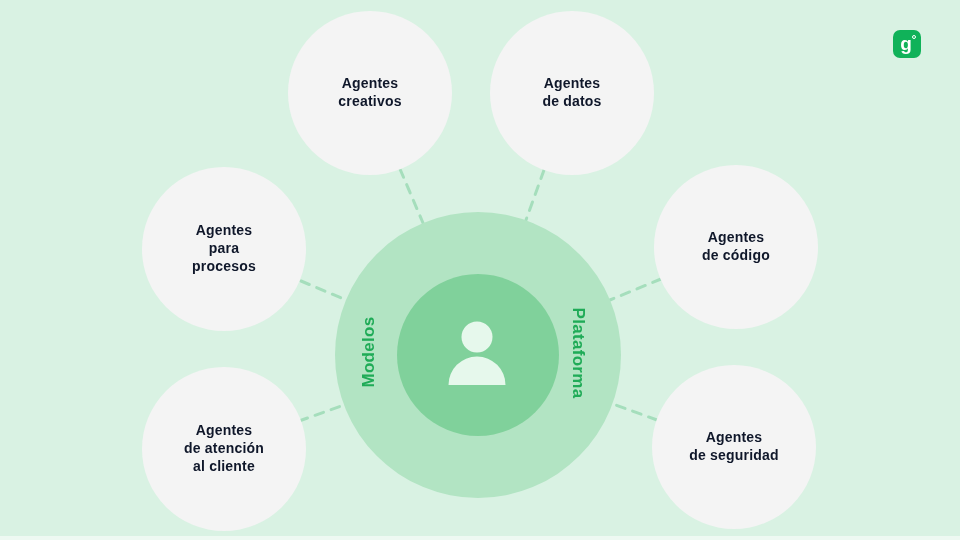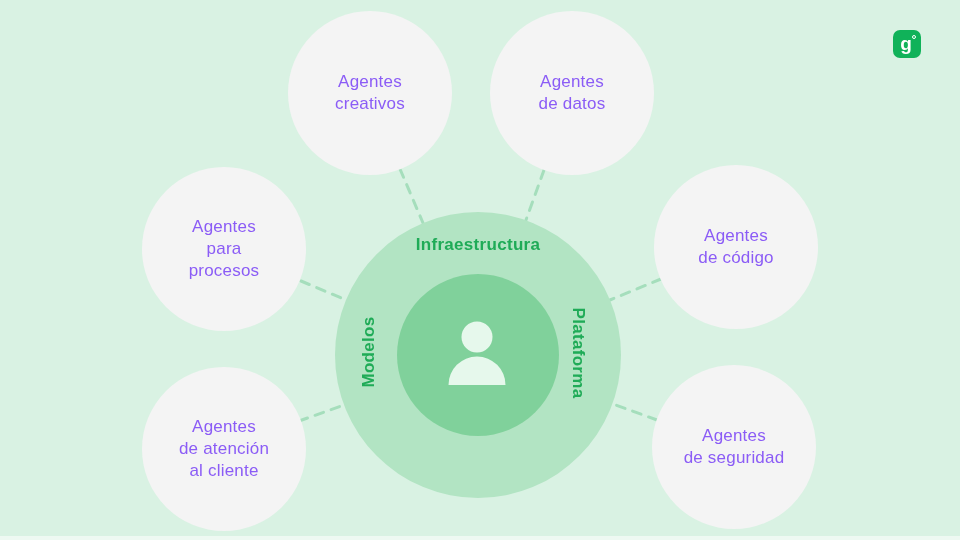--- a/index.html
+++ b/index.html
@@ -26,24 +26,24 @@
     width: 164px;
     height: 164px;
     border-radius: 50%;
     background: #f4f4f4;
     display: flex;
     align-items: center;
     justify-content: center;
     text-align: center;
   }
   .sat-label {
-    font-size: 17px;
+    font-size: 14px;
     line-height: 1.28;
-    font-weight: 400;
-    color: #8b5cf6;
+    font-weight: 700;
+    color: #0f172a;
     white-space: pre-line;
     letter-spacing: 0.2px;
   }
 
   .center-outer {
     position: absolute;
     left: 335px;
     top: 212px;
     width: 286px;
     height: 286px;
@@ -166,21 +166,20 @@
 de atención
 al cliente</div>
   </div>
 
   <div class="sat-circle" style="left:652px; top:365px;">
     <div class="sat-label">Agentes
 de seguridad</div>
   </div>
 
   <div class="center-outer">
-    <div class="ring-label top">Infraestructura</div>
     <div class="ring-label left">Modelos</div>
     <div class="ring-label right">Plataforma</div>
 
     <div class="center-inner">
       <svg width="162" height="162" viewBox="0 0 162 162" aria-hidden="true">
         <circle cx="80" cy="63" r="15.5" fill="#e6f8ec"></circle>
         <path d="M 51.5 111 A 28.5 28.5 0 0 1 108.5 111 Z" fill="#e6f8ec"></path>
       </svg>
     </div>
   </div>

